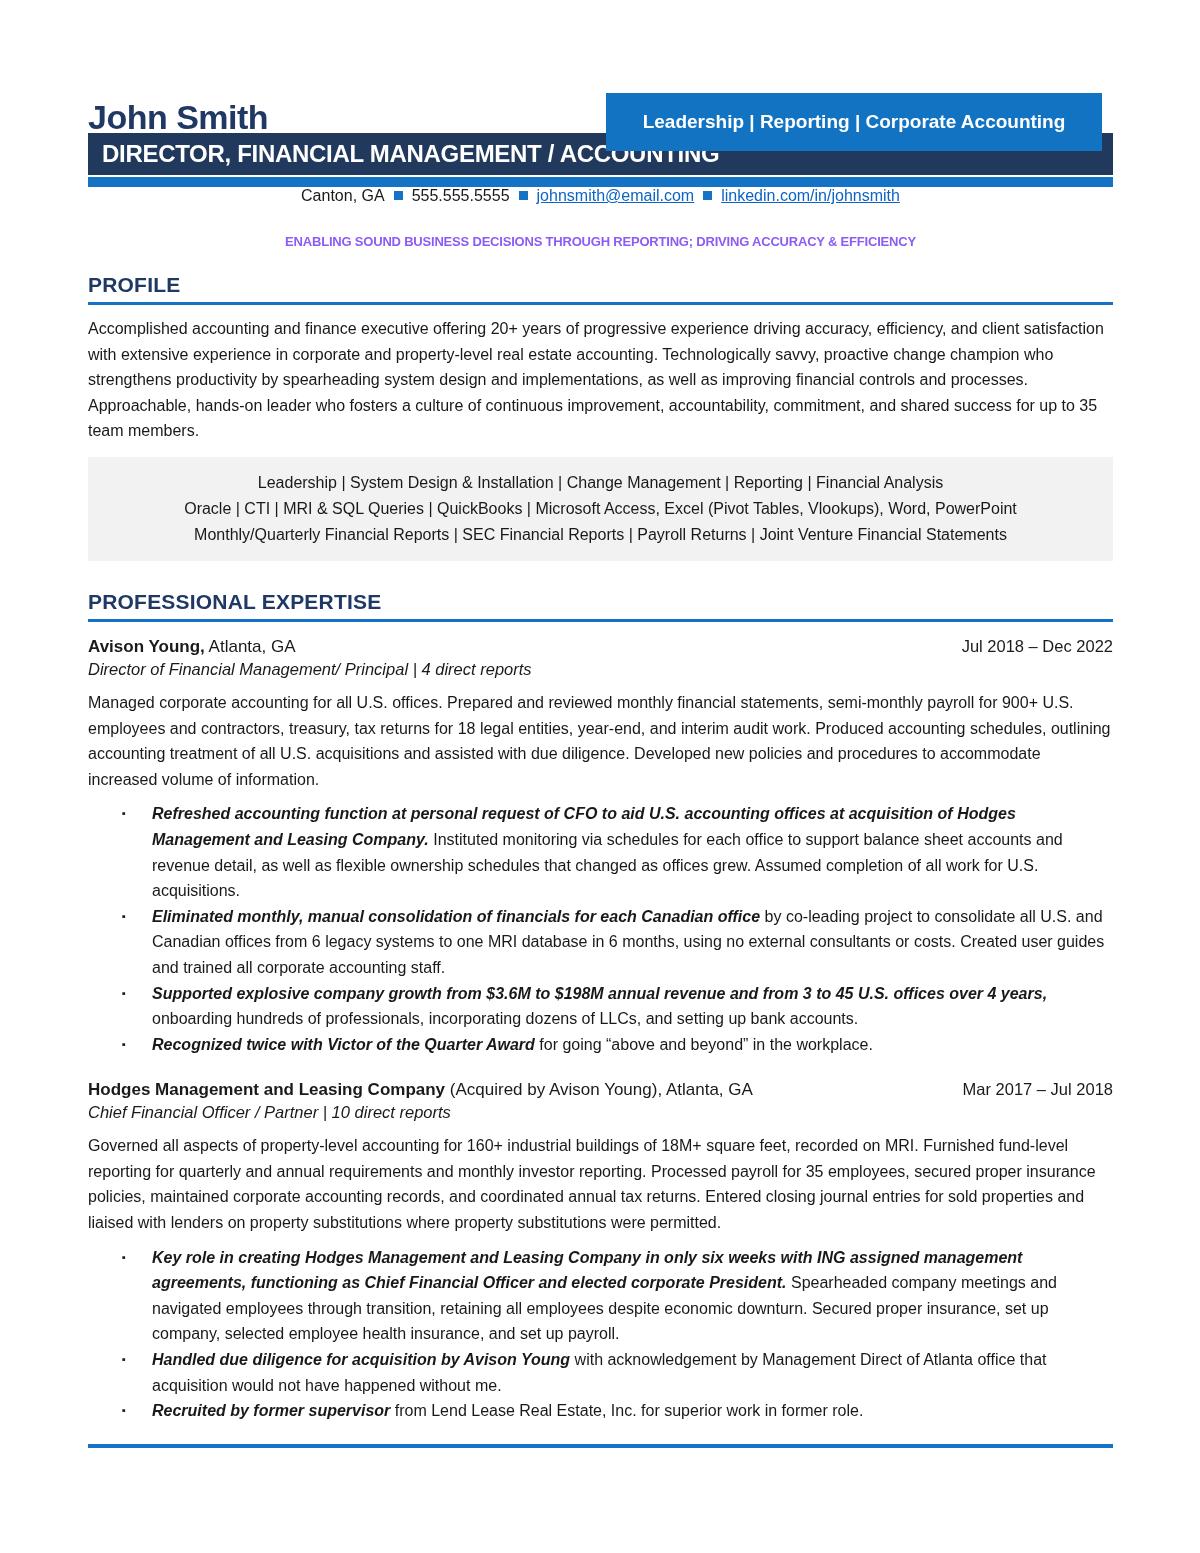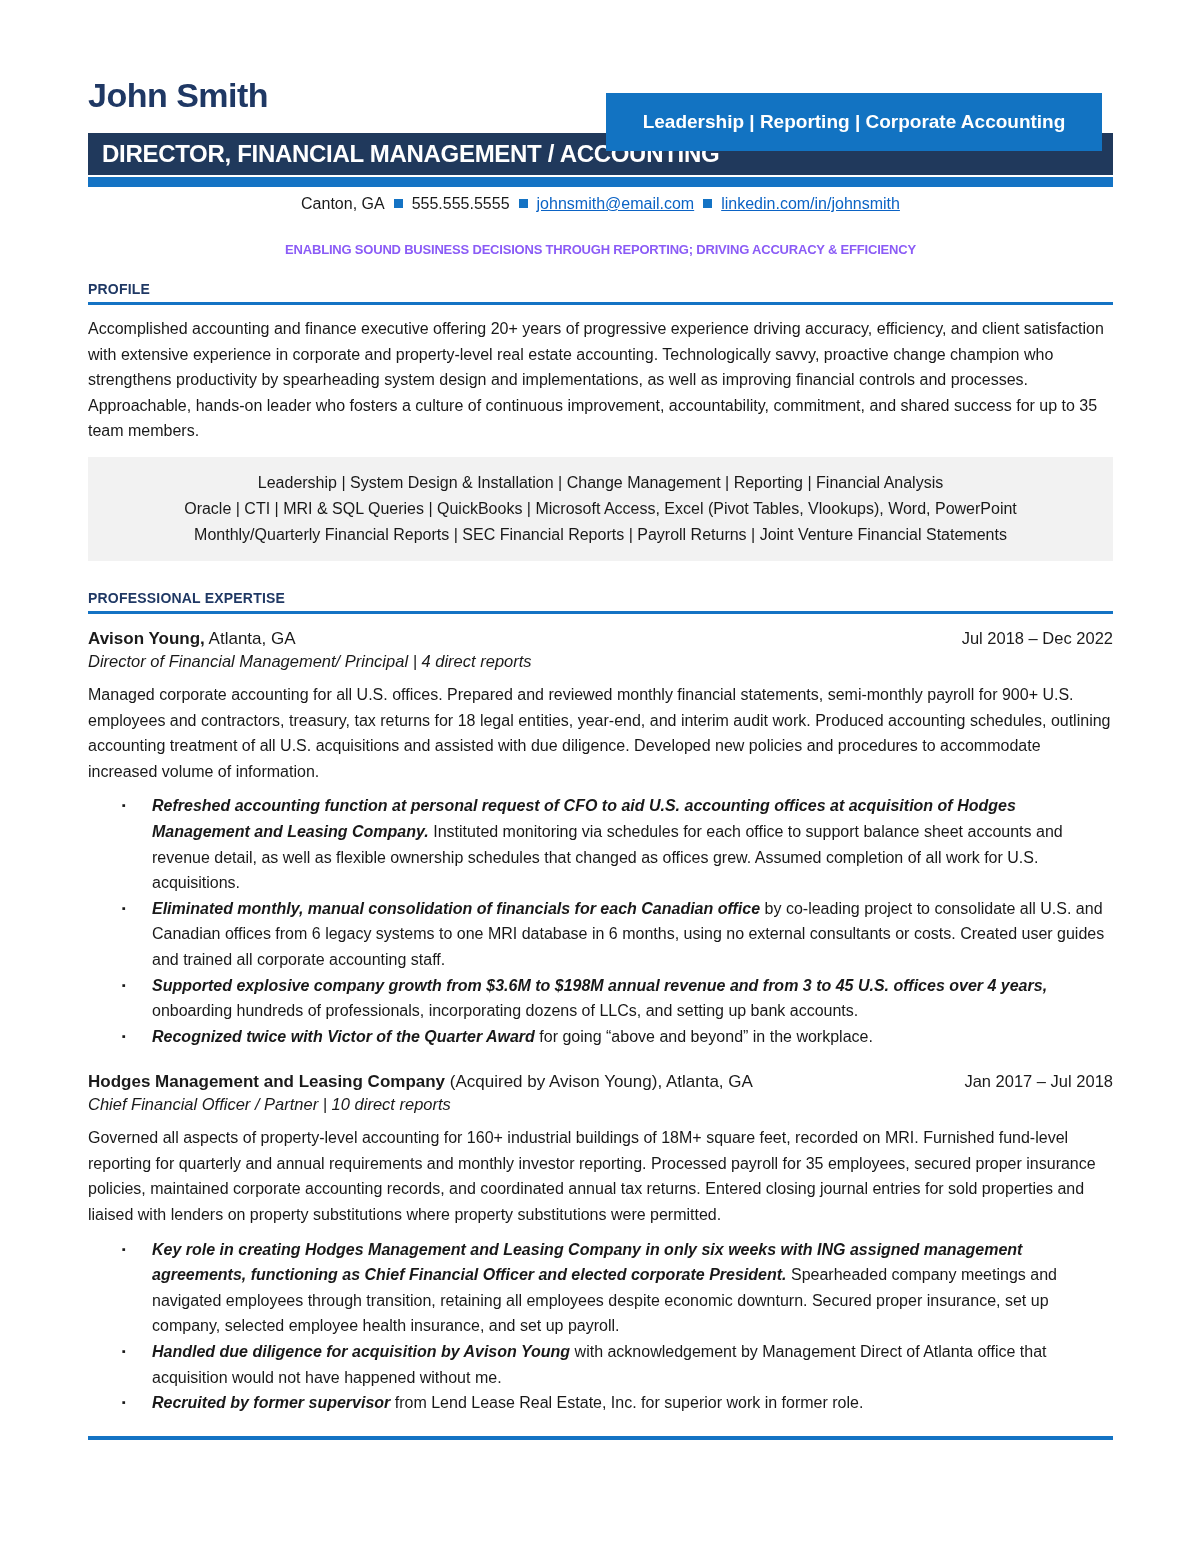--- a/index.html
+++ b/index.html
@@ -3,37 +3,37 @@
 <meta charset="utf-8">
 <title>Resume</title>
 <style>
   * { margin:0; padding:0; box-sizing:border-box; }
   html,body { background:#ffffff; }
   body { font-family:"Liberation Sans", sans-serif; color:#1a1a1a; }
   .page { position:relative; width:1200px; height:1553px; background:#ffffff; overflow:hidden; margin:0 auto; }
   .content { position:absolute; left:88px; width:1025px; top:0; height:100%; }
 
   
-  .name { position:absolute; top:76px; left:0; font-size:34px; font-weight:bold; color:#1F3864; letter-spacing:-0.5px; }
+  .name { position:absolute; top:98px; left:0; font-size:34px; font-weight:bold; color:#1F3864; letter-spacing:-0.5px; }
   .badge { position:absolute; top:93px; right:11px; width:496px; height:58px; background:#1273C2;
            display:flex; align-items:center; justify-content:center; color:#ffffff; font-weight:bold; font-size:19px; z-index:2; }
   .title-bar { position:absolute; top:133px; left:0; right:0; height:42px; background:#20395C; z-index:1;
                color:#ffffff; font-weight:bold; font-size:24px; line-height:42px; padding-left:14px; letter-spacing:-0.3px; }
   .accent-strip { position:absolute; top:177px; left:0; right:0; height:10px; background:#1473C4; }
 
   
   .flow { position:absolute; top:187px; left:0; right:0; }
 
-  .contact { margin-top:8px; text-align:center; font-size:16px; color:#1a1a1a; }
+  .contact { text-align:center; font-size:16px; color:#1a1a1a; }
   .contact .sq { display:inline-block; width:9px; height:9px; background:#1473C4; margin:0 9px 2px 9px; vertical-align:middle; }
   .contact a { color:#0B63C5; text-decoration:underline; cursor:pointer; }
 
   .headline { margin-top:29px; text-align:center; color:#8b5cf6; font-weight:bold; font-size:13px; letter-spacing:-0.2px; }
 
-  .sec-head { margin-top:24px; color:#1F3864; font-weight:bold; font-size:14px; letter-spacing:0.2px;
+  .sec-head { margin-top:24px; color:#1F3864; font-weight:bold; font-size:21px; letter-spacing:0.2px;
               border-bottom:3px solid #1473C4; padding-bottom:5px; }
 
   .para { margin-top:11px; font-size:16px; line-height:25.6px; color:#191919; }
 
   .skills-box { margin-top:13px; background:#F2F2F2; padding:13px 10px; text-align:center; }
   .skills-box div { font-size:16px; line-height:26px; color:#191919; }
 
   .exp-head { margin-top:29px; }
 
   .job-row { display:flex; justify-content:space-between; align-items:baseline; margin-top:15px; }
@@ -93,21 +93,21 @@
           <li><span class="mk">▪</span><span class="b">Refreshed accounting function at personal request of CFO to aid U.S. accounting offices at acquisition of Hodges Management and Leasing Company.</span><span> Instituted monitoring via schedules for each office to support balance sheet accounts and revenue detail, as well as flexible ownership schedules that changed as offices grew. Assumed completion of all work for U.S. acquisitions.</span></li>
           <li><span class="mk">▪</span><span class="b">Eliminated monthly, manual consolidation of financials for each Canadian office</span><span> by co-leading project to consolidate all U.S. and Canadian offices from 6 legacy systems to one MRI database in 6 months, using no external consultants or costs. Created user guides and trained all corporate accounting staff.</span></li>
           <li><span class="mk">▪</span><span class="b">Supported explosive company growth from $3.6M to $198M annual revenue and from 3 to 45 U.S. offices over 4 years,</span><span> onboarding hundreds of professionals, incorporating dozens of LLCs, and setting up bank accounts.</span></li>
           <li><span class="mk">▪</span><span class="b">Recognized twice with Victor of the Quarter Award</span><span> for going “above and beyond” in the workplace.</span></li>
         </ul>
       </div>
 
       <div class="job job2">
         <div class="job-row">
           <div class="job-co"><span class="b">Hodges Management and Leasing Company</span><span> (Acquired by Avison Young), Atlanta, GA</span></div>
-          <div class="job-dates">Jan 2017 – Jul 2018</div>
+          <div class="job-dates">Mar 2017 – Jul 2018</div>
         </div>
         <div class="job-role">Chief Financial Officer / Partner | 10 direct reports</div>
         <div class="para">Governed all aspects of property-level accounting for 160+ industrial buildings of 18M+ square feet, recorded on MRI. Furnished fund-level reporting for quarterly and annual requirements and monthly investor reporting. Processed payroll for 35 employees, secured proper insurance policies, maintained corporate accounting records, and coordinated annual tax returns. Entered closing journal entries for sold properties and liaised with lenders on property substitutions where property substitutions were permitted.</div>
         <ul class="bullets">
           <li><span class="mk">▪</span><span class="b">Key role in creating Hodges Management and Leasing Company in only six weeks with ING assigned management agreements, functioning as Chief Financial Officer and elected corporate President.</span><span> Spearheaded company meetings and navigated employees through transition, retaining all employees despite economic downturn. Secured proper insurance, set up company, selected employee health insurance, and set up payroll.</span></li>
           <li><span class="mk">▪</span><span class="b">Handled due diligence for acquisition by Avison Young</span><span> with acknowledgement by Management Direct of Atlanta office that acquisition would not have happened without me.</span></li>
           <li><span class="mk">▪</span><span class="b">Recruited by former supervisor</span><span> from Lend Lease Real Estate, Inc. for superior work in former role.</span></li>
         </ul>
       </div>
 

